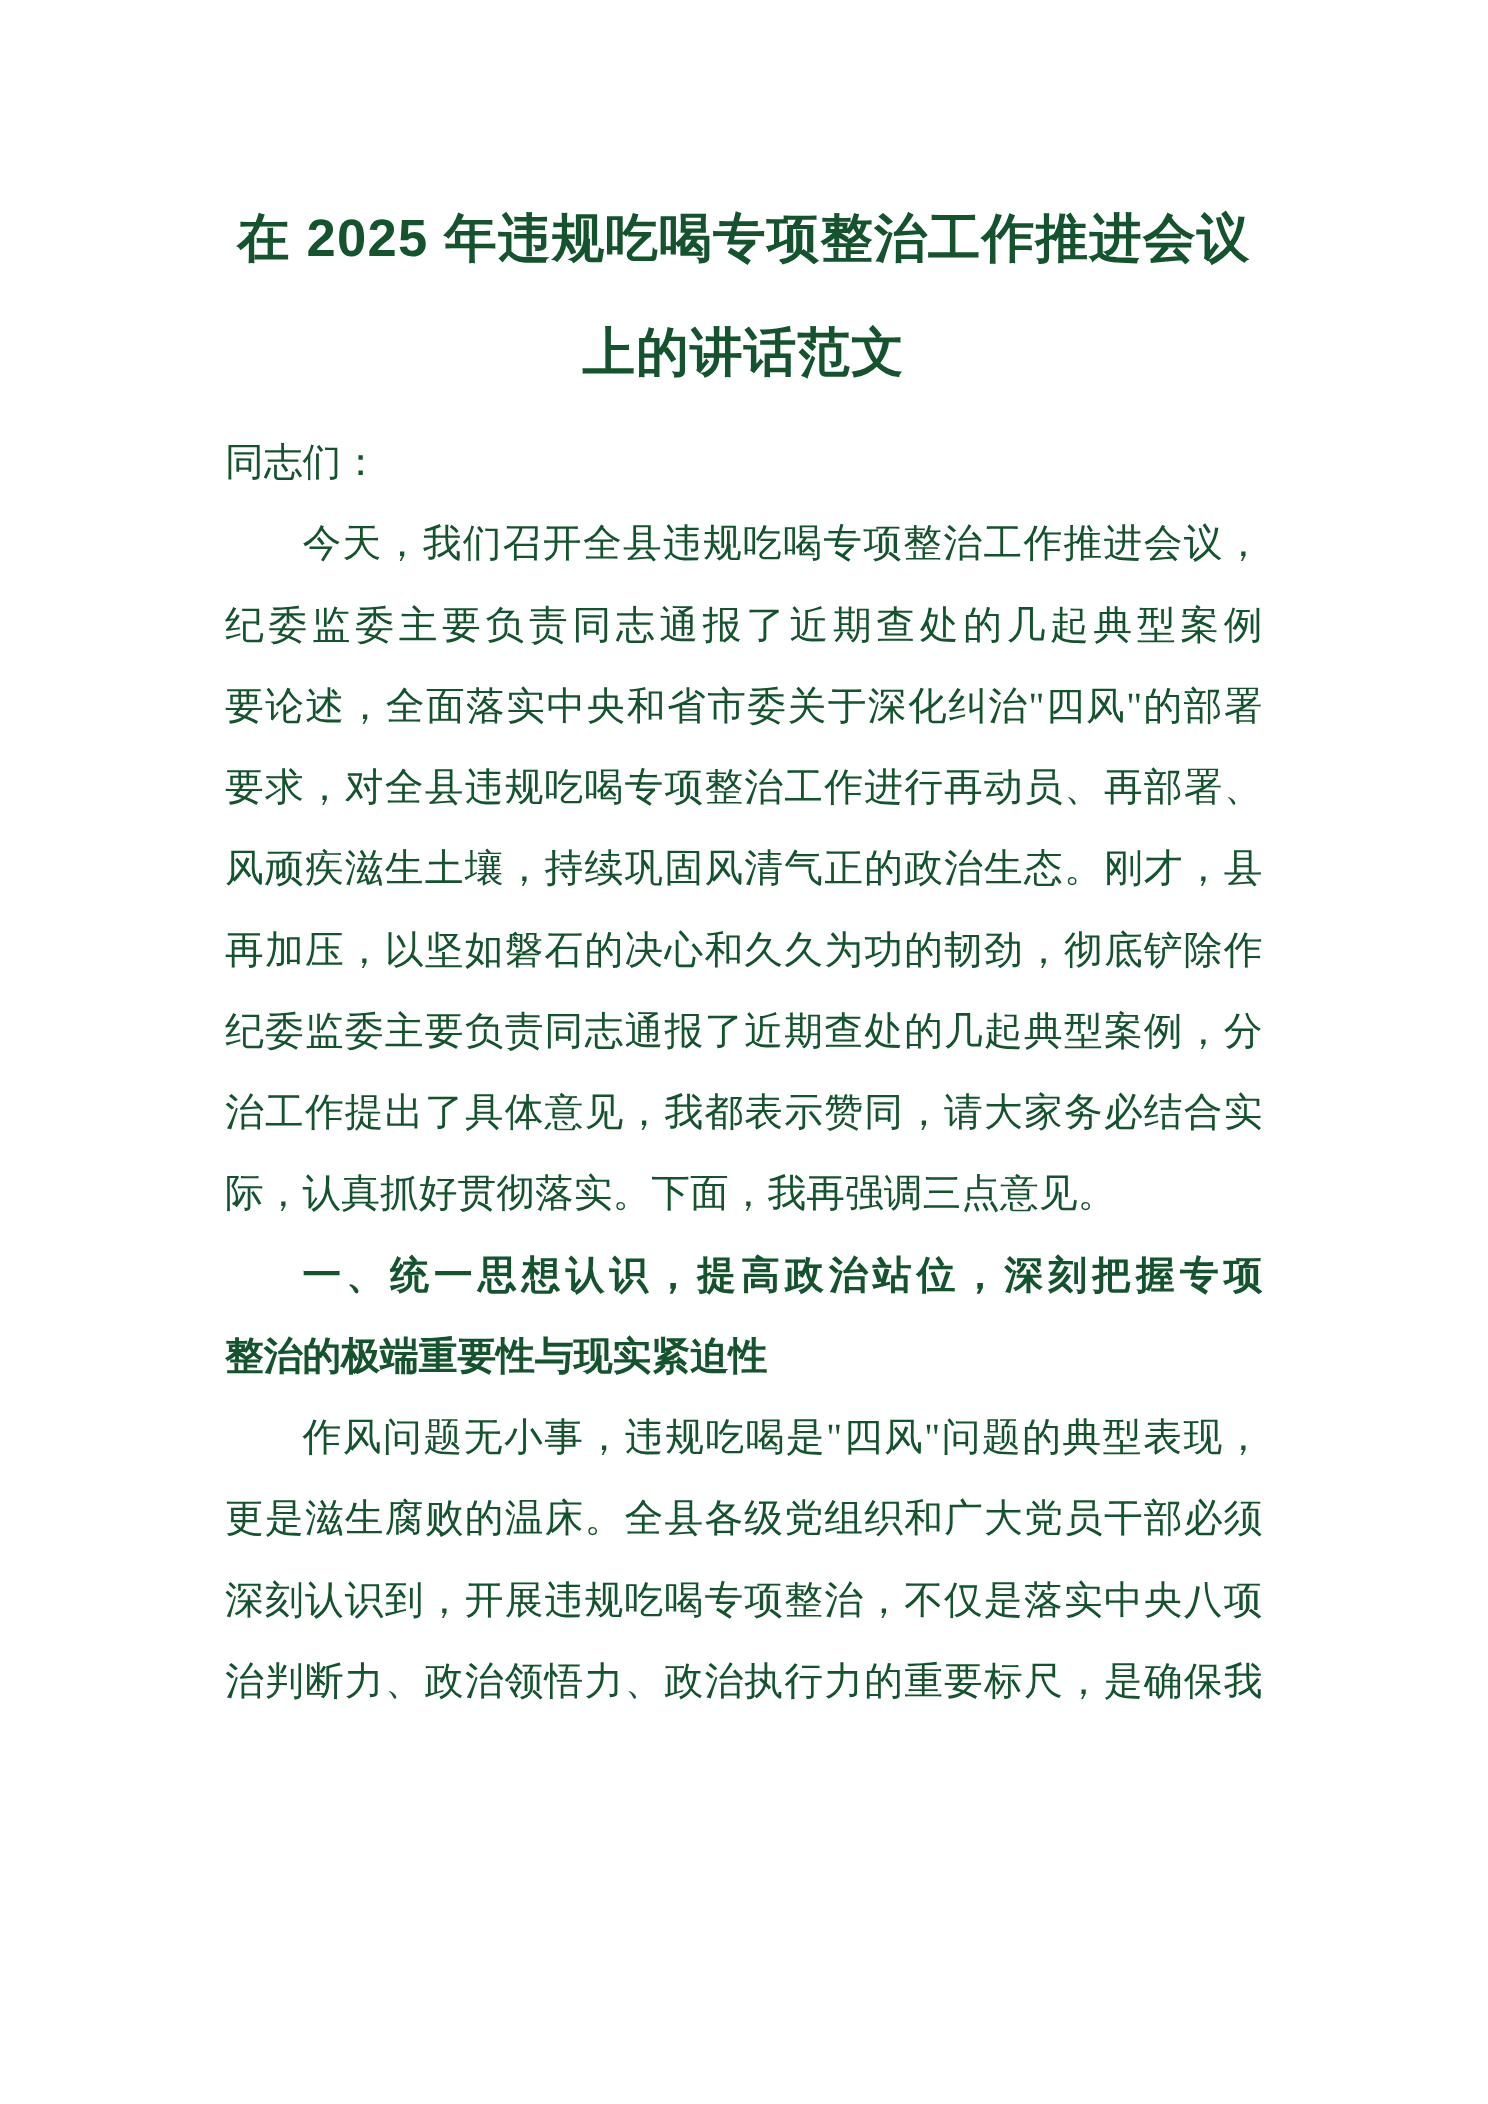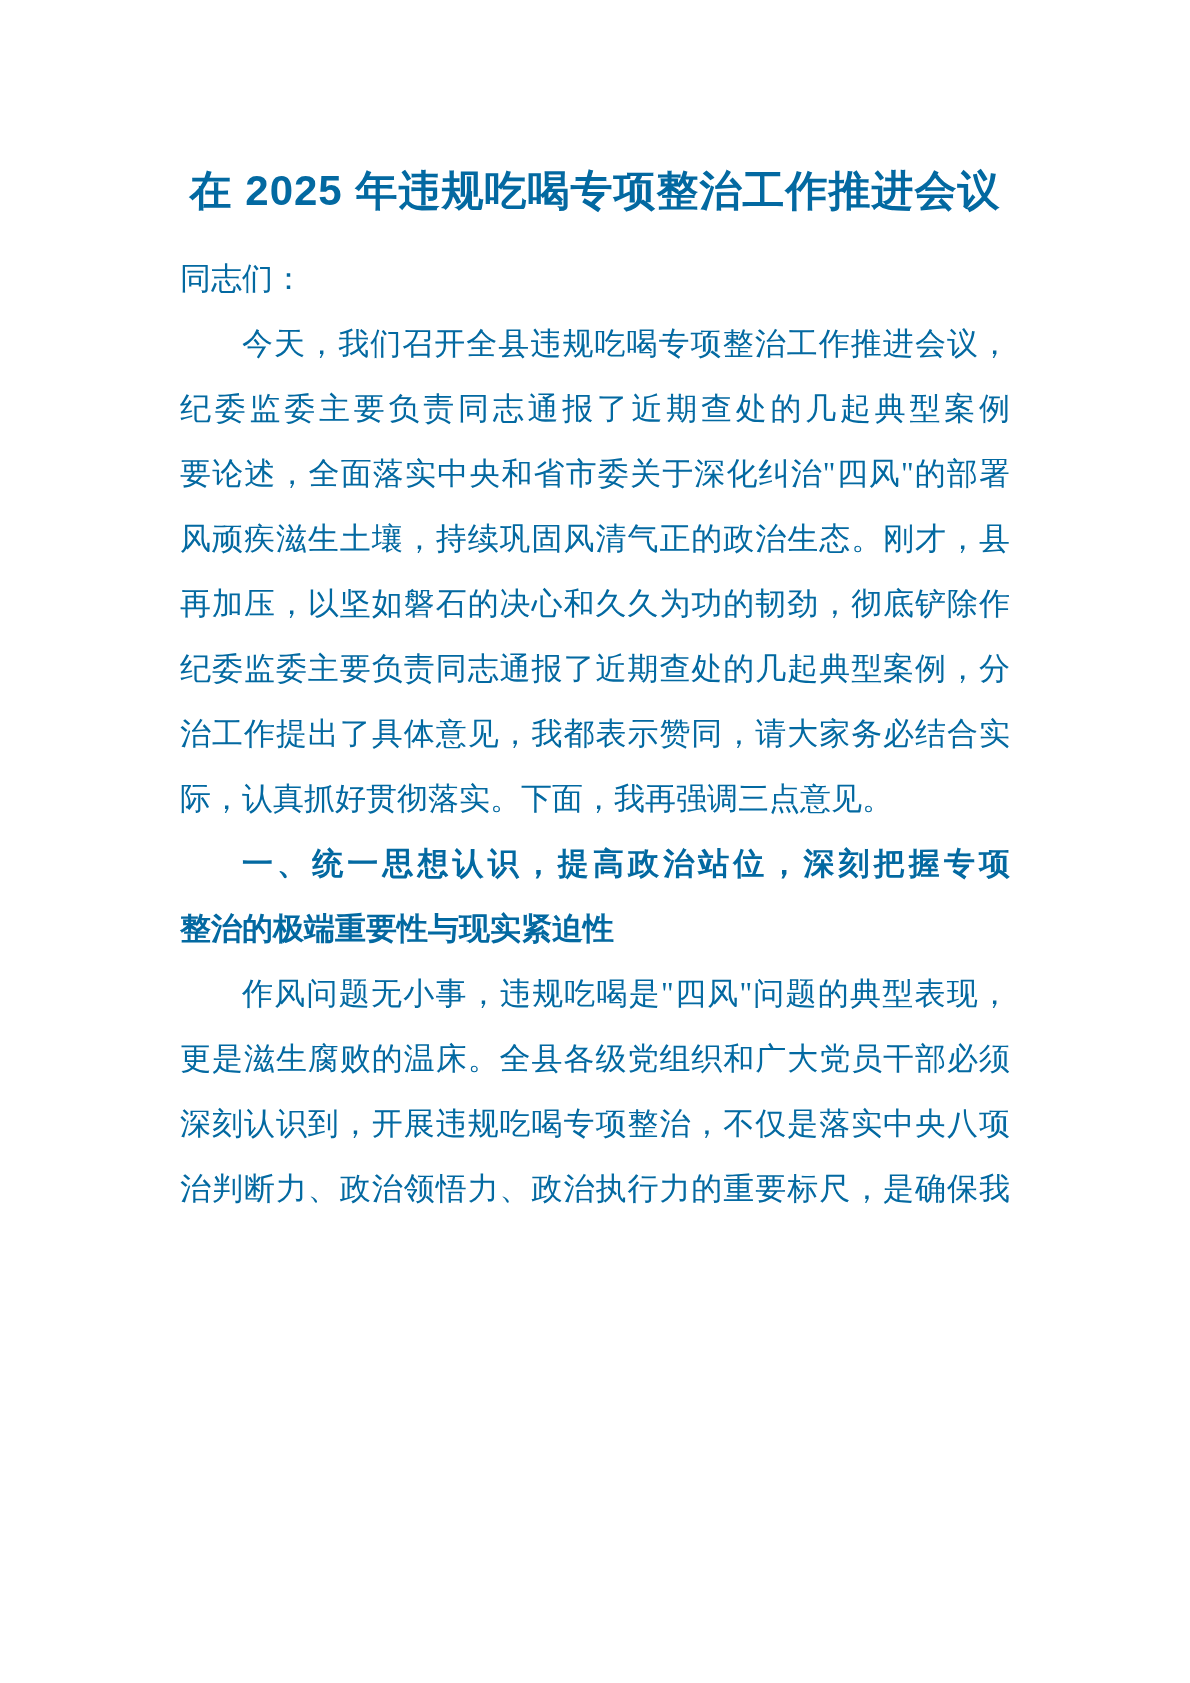--- a/index.html
+++ b/index.html
@@ -5,21 +5,21 @@
   html, body {
     margin: 0;
     padding: 0;
     background: #ffffff;
   }
   .page {
     position: relative;
     width: 1190px;
     height: 1683px;
     background: #ffffff;
-    color: #0369a1;
+    color: #14532d;
     overflow: hidden;
     box-sizing: border-box;
     padding: 145px 180px 0 180px;
   }
   .title {
     font-family: "Liberation Sans", "DejaVu Sans", sans-serif;
     font-weight: 700;
     font-size: 42px;
     line-height: 91px;
     text-align: center;
@@ -47,26 +47,28 @@
   .bold {
     font-weight: 700;
   }
 </style>
 </head>
 <body>
 
 <div class="page">
   <h1 class="title">
     <div class="title-line">在 2025 年违规吃喝专项整治工作推进会议</div>
+    <div class="title-line">上的讲话范文</div>
   </h1>
   <div class="body-text" id="body-lines">
       <div class="line">同志们：</div>
       <div class="line indent just">今天，我们召开全县违规吃喝专项整治工作推进会议，</div>
       <div class="line just">纪委监委主要负责同志通报了近期查处的几起典型案例</div>
       <div class="line just">要论述，全面落实中央和省市委关于深化纠治"四风"的部署</div>
+      <div class="line just">要求，对全县违规吃喝专项整治工作进行再动员、再部署、</div>
       <div class="line just">风顽疾滋生土壤，持续巩固风清气正的政治生态。刚才，县</div>
       <div class="line just">再加压，以坚如磐石的决心和久久为功的韧劲，彻底铲除作</div>
       <div class="line just">纪委监委主要负责同志通报了近期查处的几起典型案例，分</div>
       <div class="line just">治工作提出了具体意见，我都表示赞同，请大家务必结合实</div>
       <div class="line">际，认真抓好贯彻落实。下面，我再强调三点意见。</div>
       <div class="line bold indent just">一、统一思想认识，提高政治站位，深刻把握专项</div>
       <div class="line bold">整治的极端重要性与现实紧迫性</div>
       <div class="line indent just">作风问题无小事，违规吃喝是"四风"问题的典型表现，</div>
       <div class="line just">更是滋生腐败的温床。全县各级党组织和广大党员干部必须</div>
       <div class="line just">深刻认识到，开展违规吃喝专项整治，不仅是落实中央八项</div>

